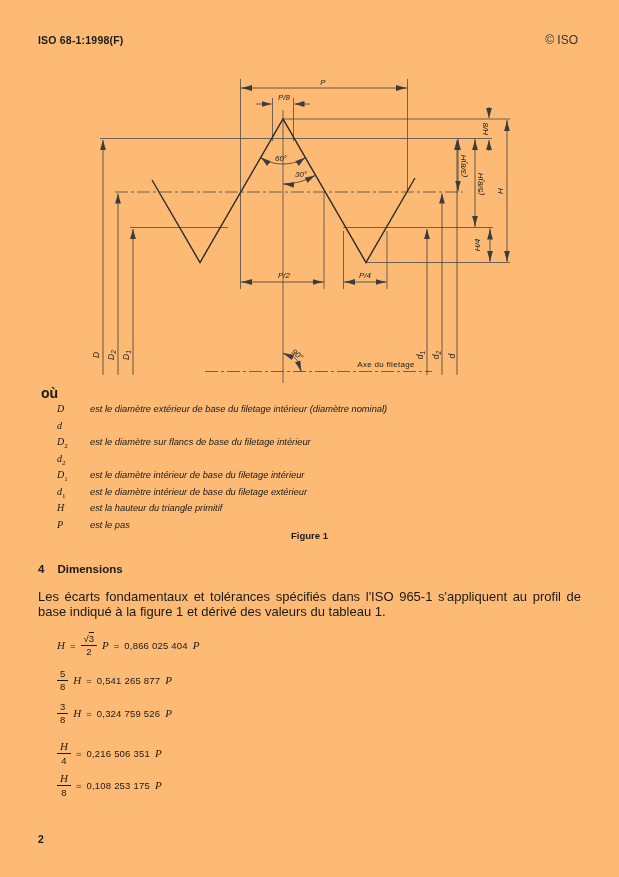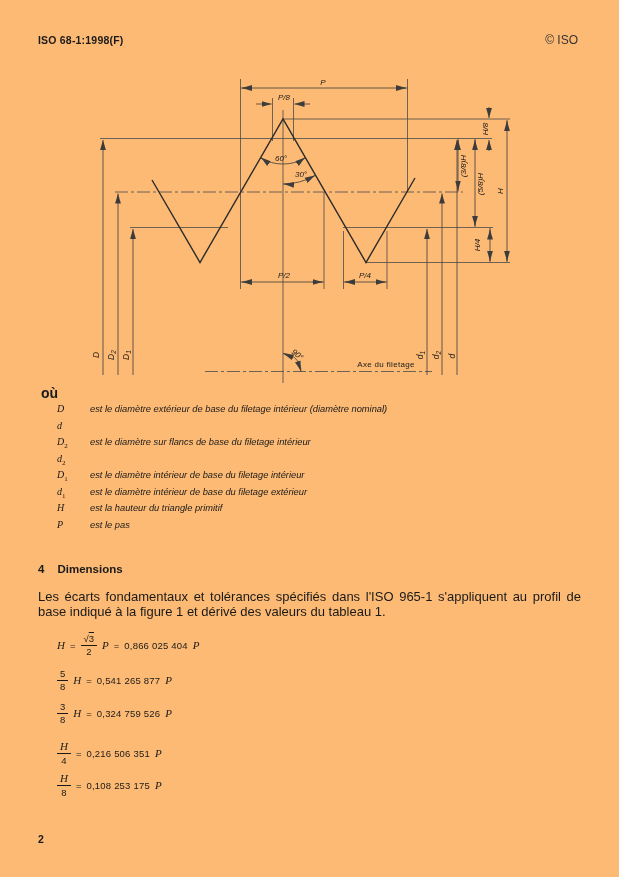--- a/index.html
+++ b/index.html
@@ -174,20 +174,21 @@
     <div class="def-row">
       <span class="def-var"><i>H</i><sub></sub></span>
       <span class="def-text">est la hauteur du triangle primitif</span>
     </div>
     <div class="def-row">
       <span class="def-var"><i>P</i><sub></sub></span>
       <span class="def-text">est le pas</span>
     </div>
   </div>
 
+  <div class="figcap">Figure 1</div>
 
   <div class="sect">
     <span class="num">4</span><span>Dimensions</span>
   </div>
 
   <p class="para">Les écarts fondamentaux et tolérances spécifiés dans l'ISO 965-1 s'appliquent au profil de base indiqué à la figure 1 et dérivé des valeurs du tableau 1.</p>
 
   <div class="formula" style="top:634px;">
     <span class="fvar">H</span>
     <span>=</span>

